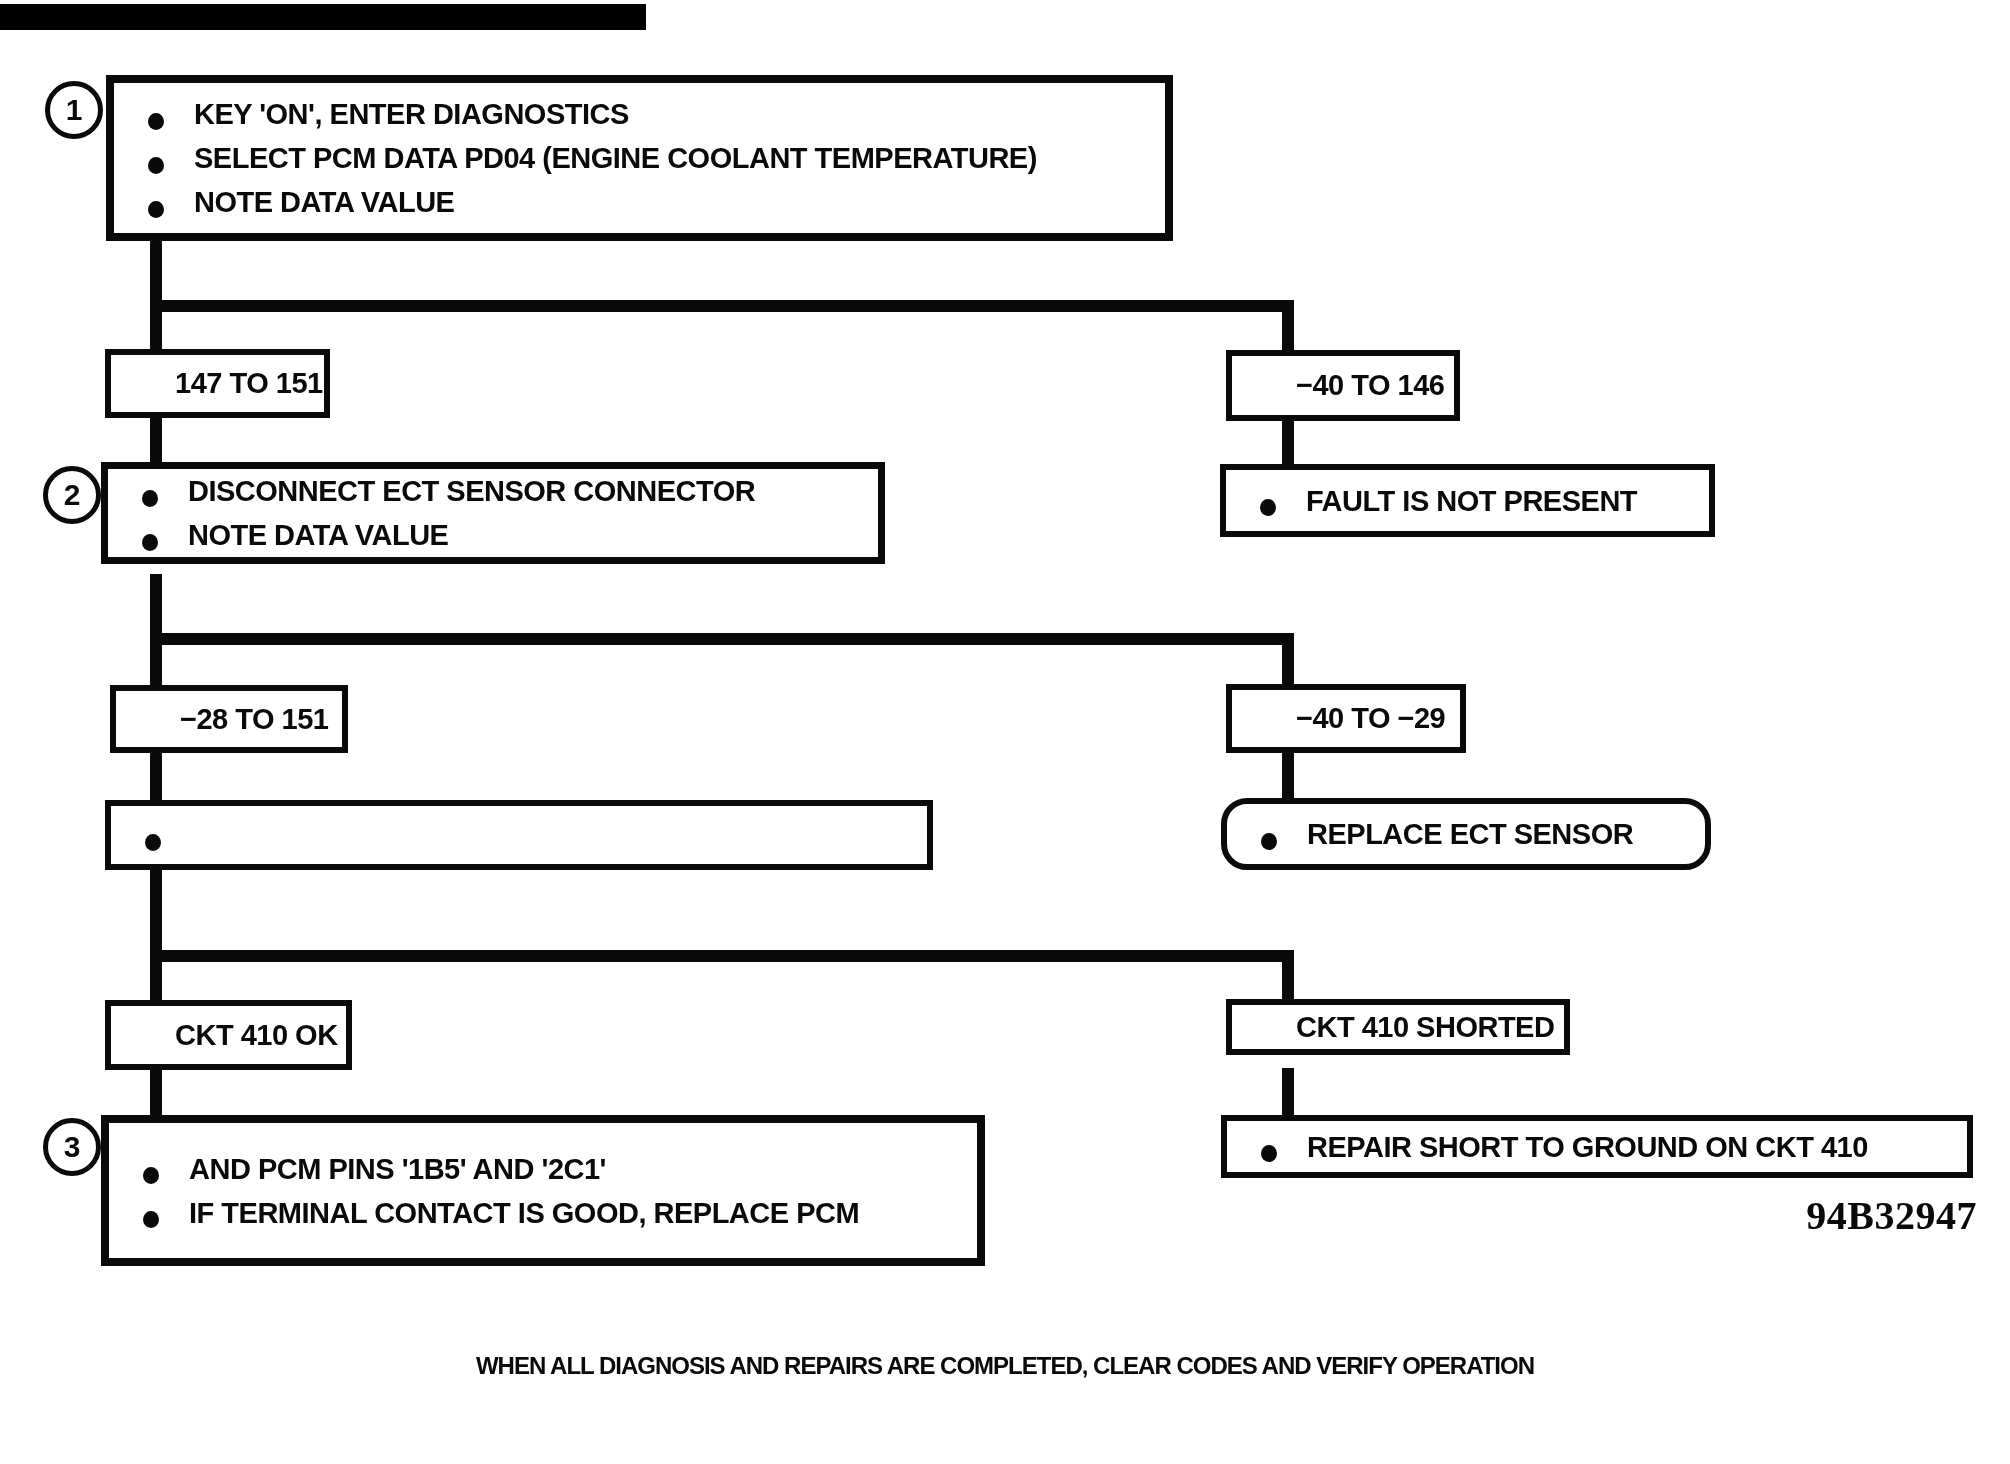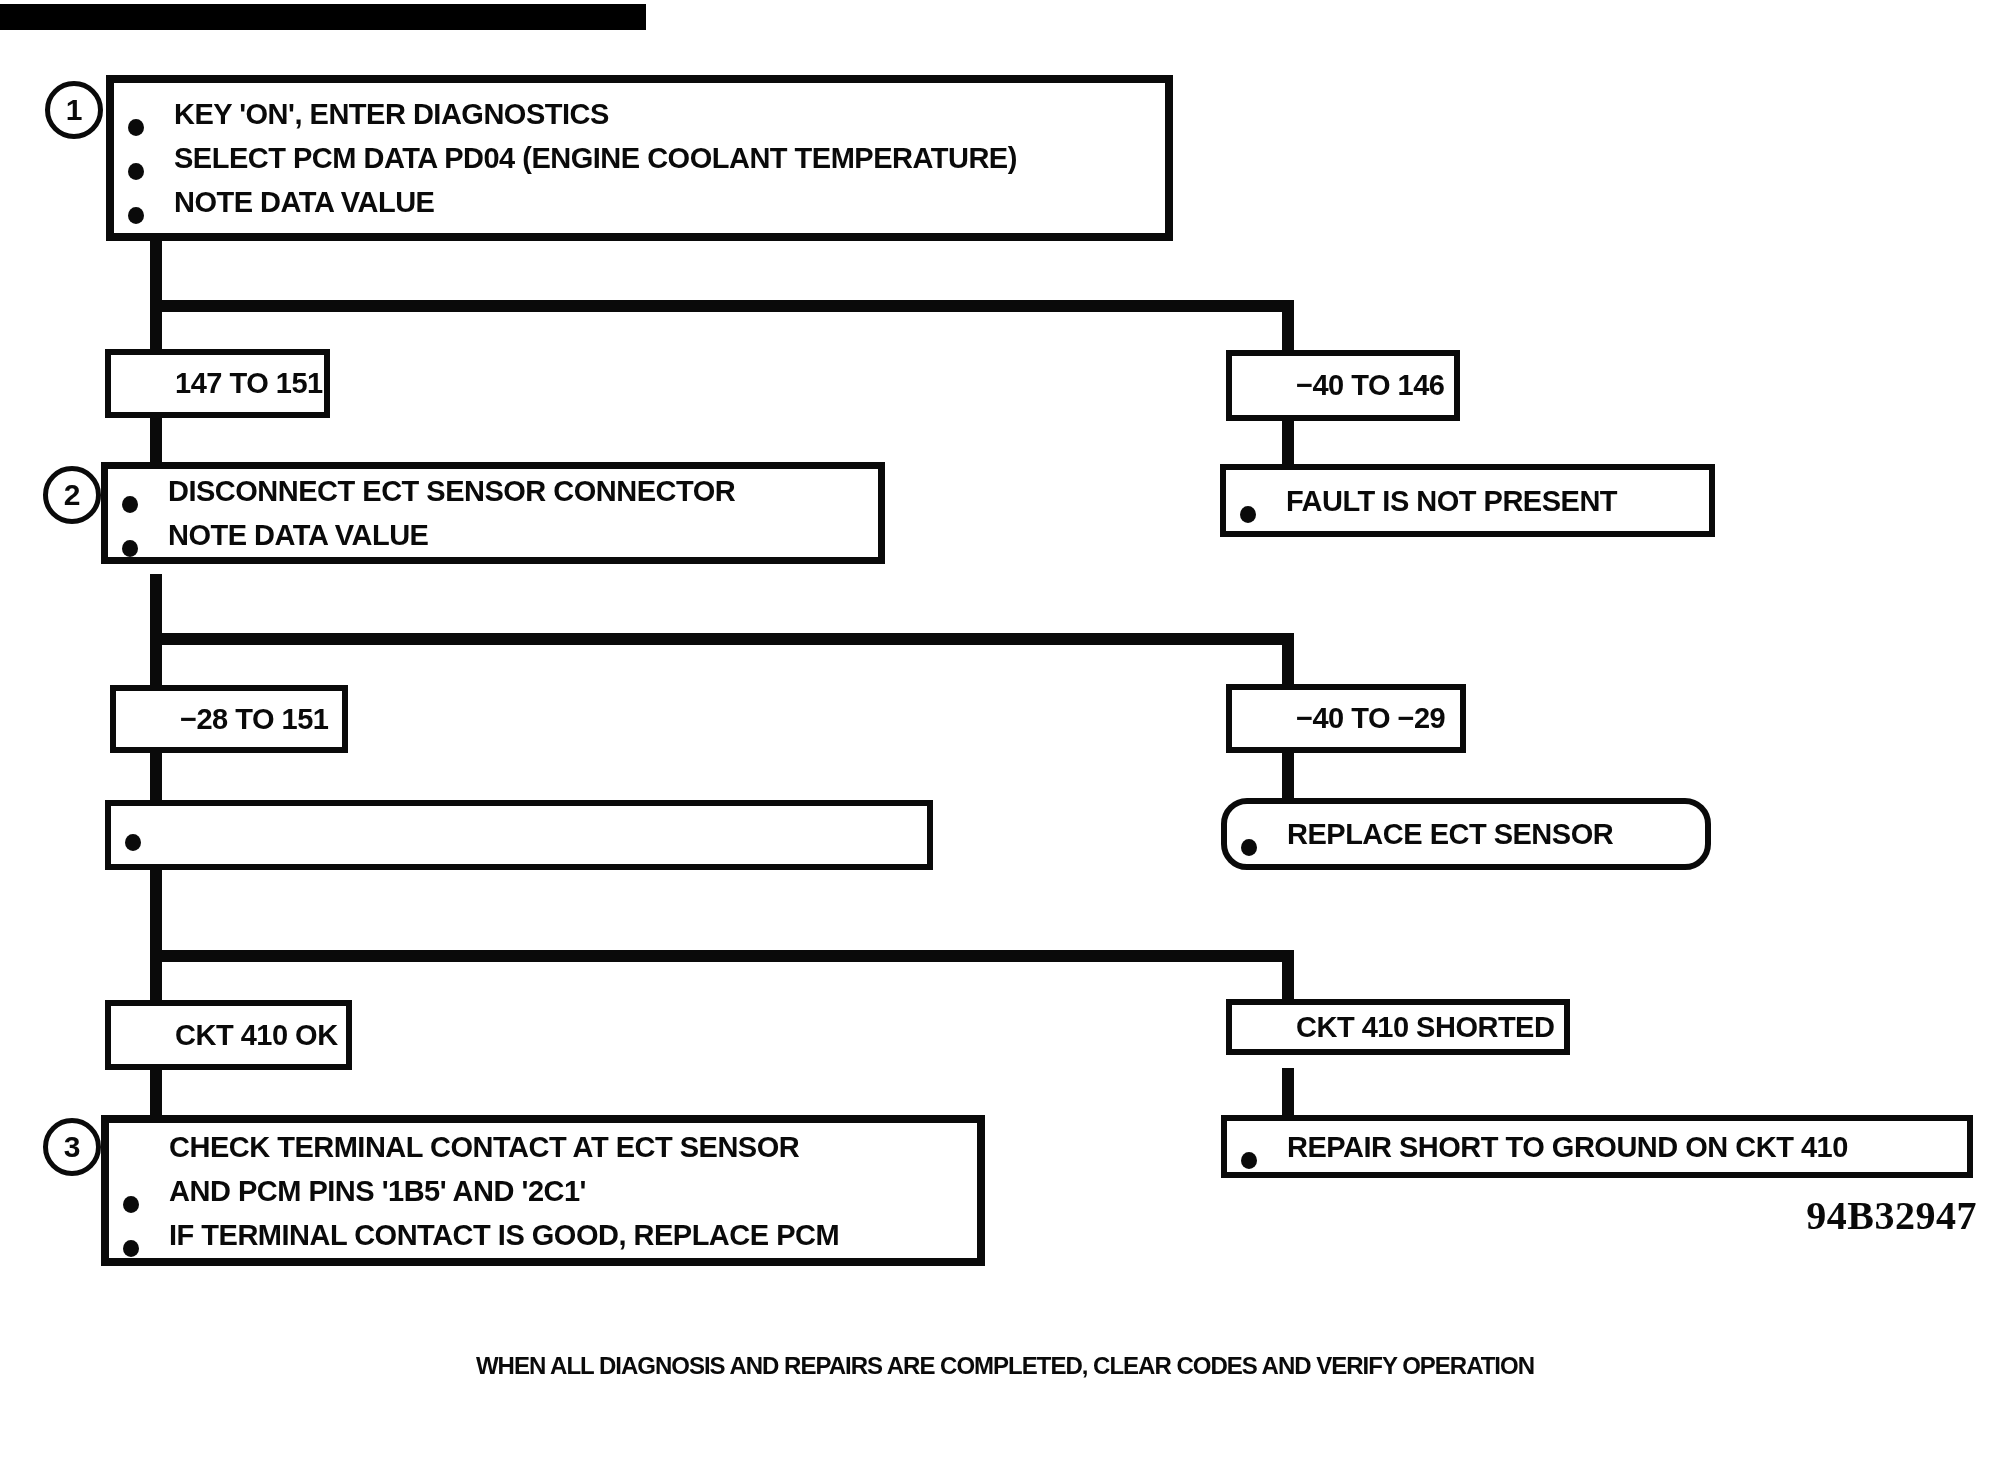--- a/index.html
+++ b/index.html
@@ -3,21 +3,21 @@
 <meta charset="utf-8">
 <style>
   html,body{margin:0;padding:0;background:#ffffff;}
   .page{position:relative;width:2010px;height:1464px;background:#ffffff;overflow:hidden;
         font-family:"Liberation Sans",sans-serif;color:#0a0a0a;}
   .scan-bar{position:absolute;left:0;top:4px;width:646px;height:26px;background:#000;}
   .box{position:absolute;background:#fff;border:6px solid #0a0a0a;box-sizing:border-box;
        display:flex;flex-direction:column;justify-content:center;}
   .box.heavy{border-width:8px;}
   .box.med{border-width:7px;}
-  .row{display:flex;align-items:flex-end;gap:30px;padding-left:14px;line-height:44px;}
+  .row{display:flex;align-items:center;gap:30px;padding-left:34px;line-height:44px;}
   .dot{width:16px;height:17px;background:#0a0a0a;border-radius:50%;margin-top:14px;flex:none;}
   .t{font-size:29px;font-weight:bold;letter-spacing:-0.5px;white-space:nowrap;}
   .t .blk{display:block;}
   .vbox{justify-content:center;}
   .vbox .t{padding-left:28px;margin-left:36px;}
   .circle{position:absolute;width:58px;height:58px;border:5px solid #0a0a0a;border-radius:50%;
           box-sizing:border-box;display:flex;align-items:center;justify-content:center;
           background:#fff;font-size:30px;font-weight:bold;}
   .hline,.vline{position:absolute;background:#0a0a0a;}
   .figcode{position:absolute;right:33px;top:1192px;font-family:"Liberation Serif",serif;
@@ -125,21 +125,20 @@
   <div class="vline" style="left:150px;top:1068px;width:12px;height:51px;"></div>
   <div class="vline" style="left:1282px;top:1068px;width:12px;height:51px;"></div>
 
   <div class="circle" style="left:43px;top:1118px;">
     <span>3</span>
   </div>
   <div class="box heavy" style="left:101px;top:1115px;width:884px;height:151px;">
     <div class="row">
       <span class="dot"></span>
       <span class="t">
-          <span class="blk">CHECK TERMINAL CONTACT AT ECT SENSOR</span>
           <span class="blk">AND PCM PINS '1B5' AND '2C1'</span>
         </span>
     </div>
     <div class="row">
       <span class="dot"></span>
       <span class="t">IF TERMINAL CONTACT IS GOOD, REPLACE PCM</span>
     </div>
   </div>
 
   <div class="box" style="left:1221px;top:1115px;width:752px;height:63px;">

